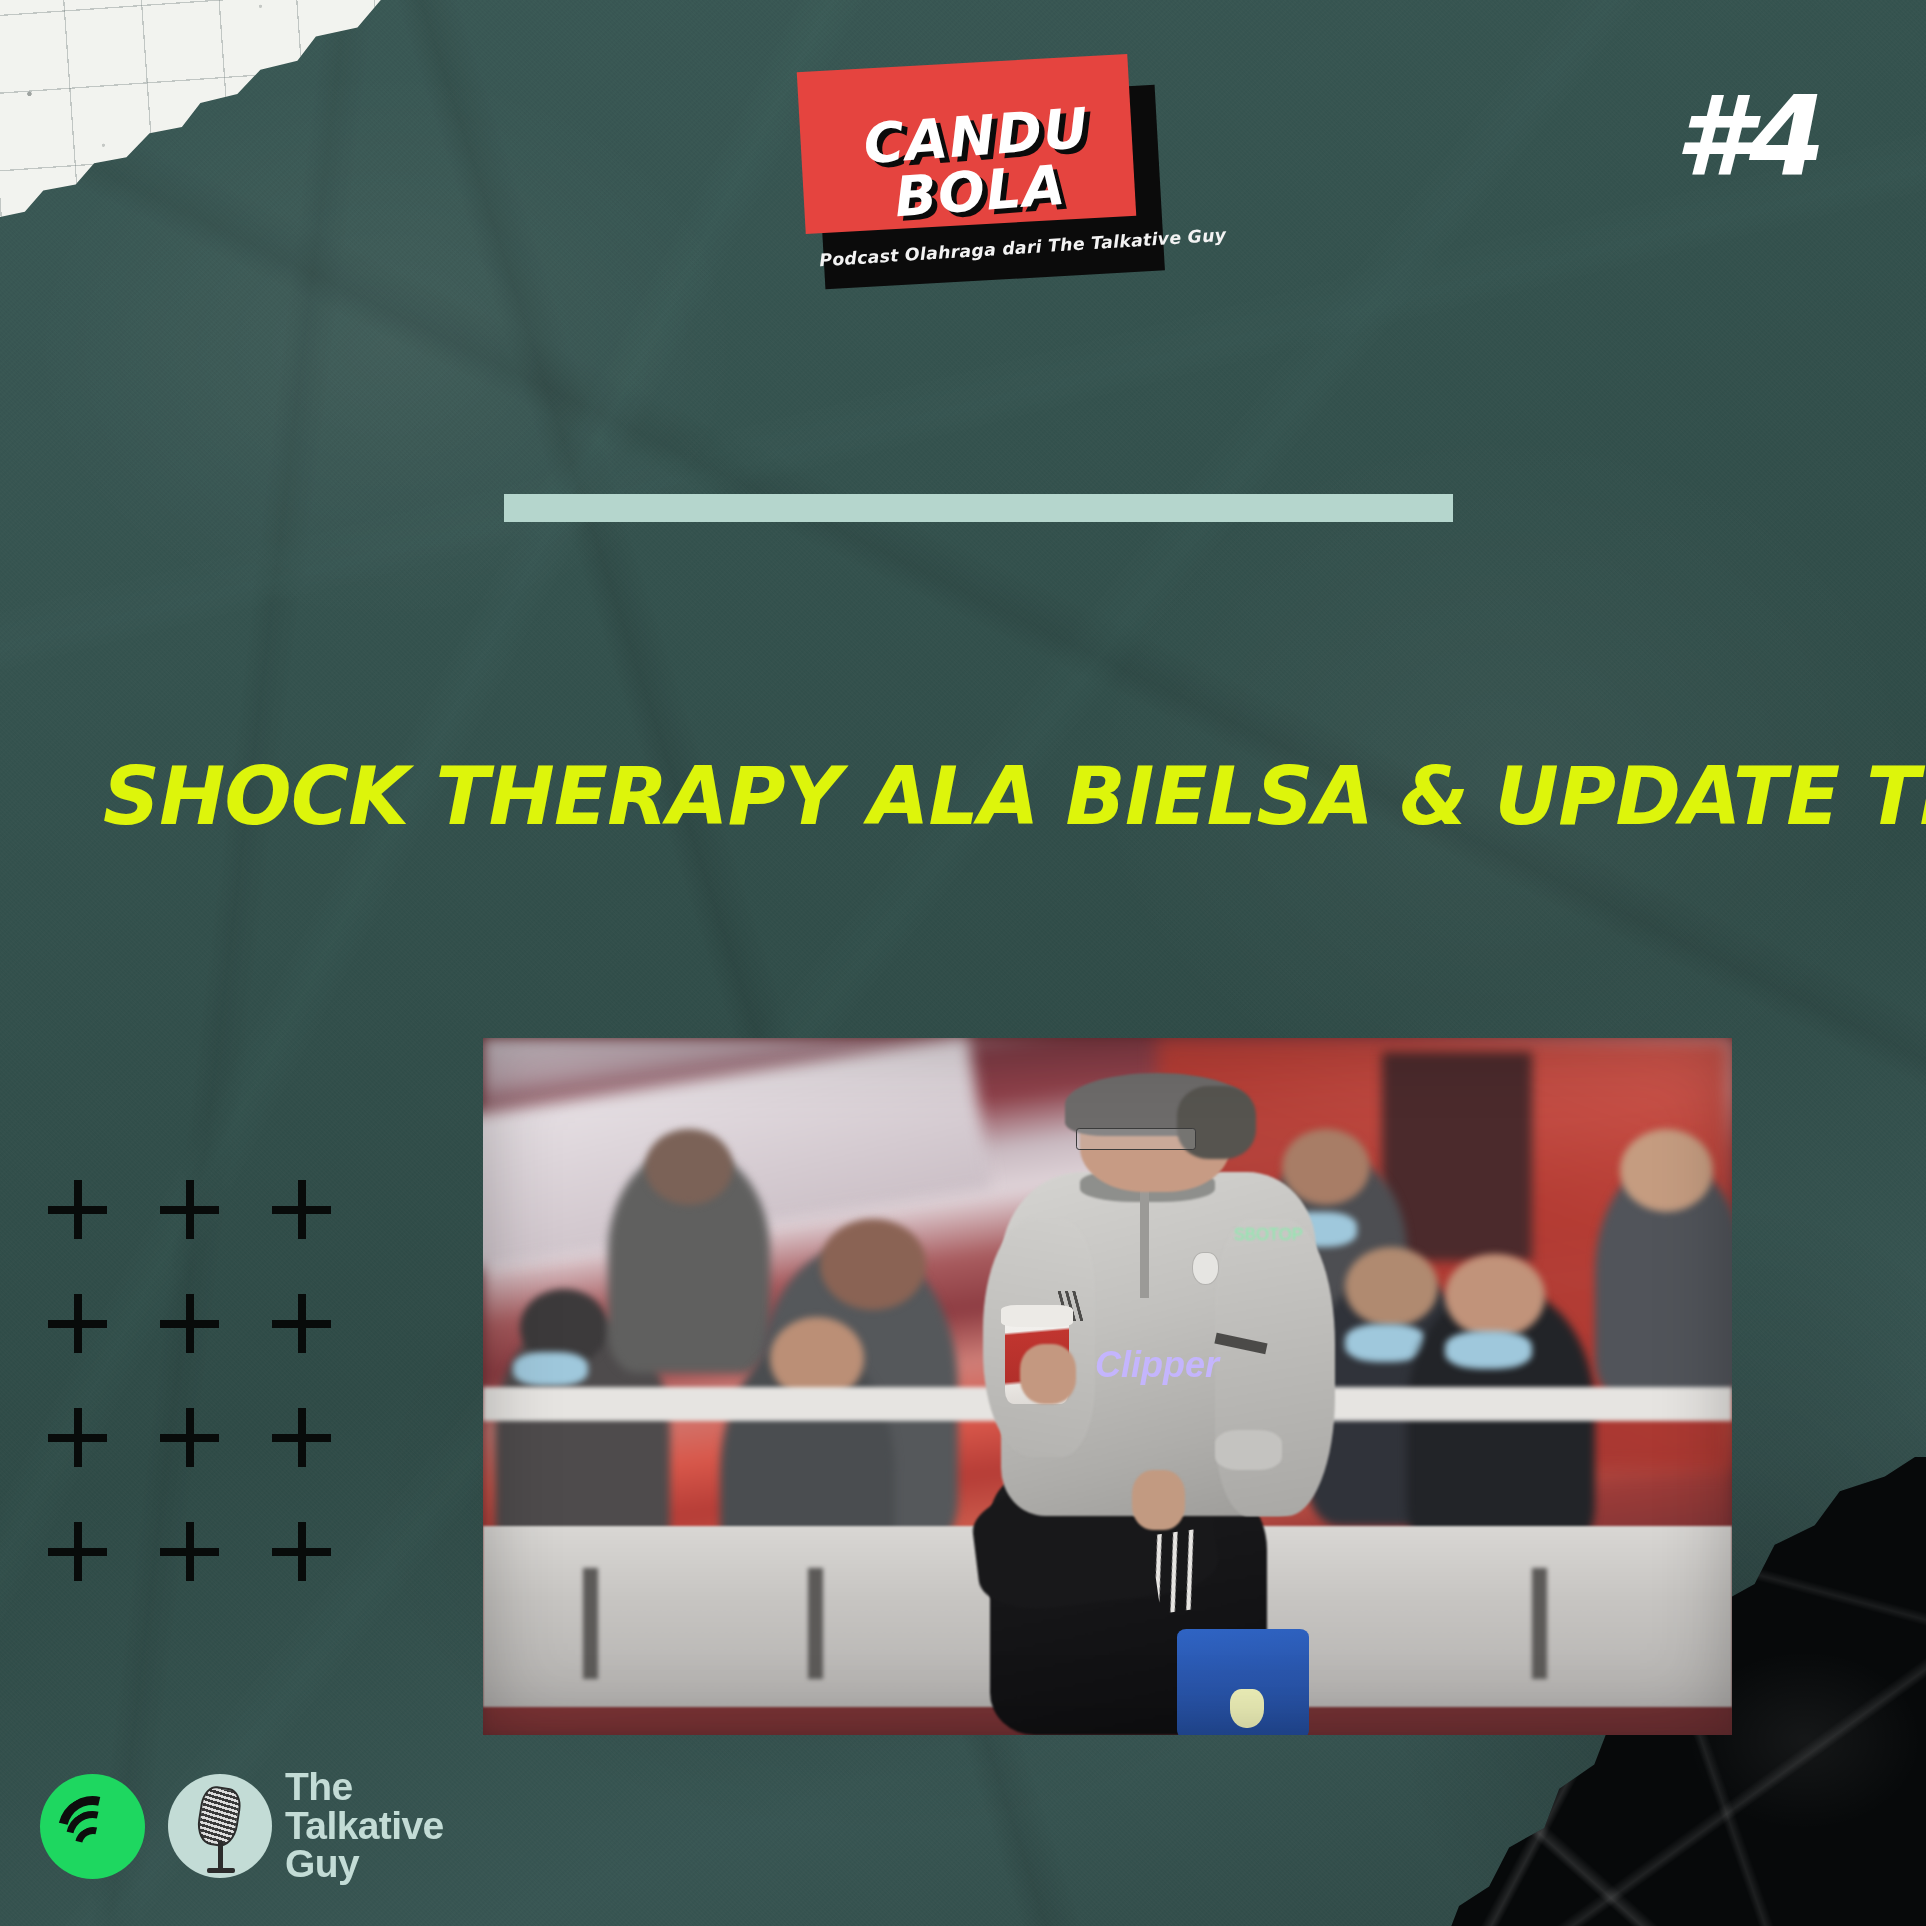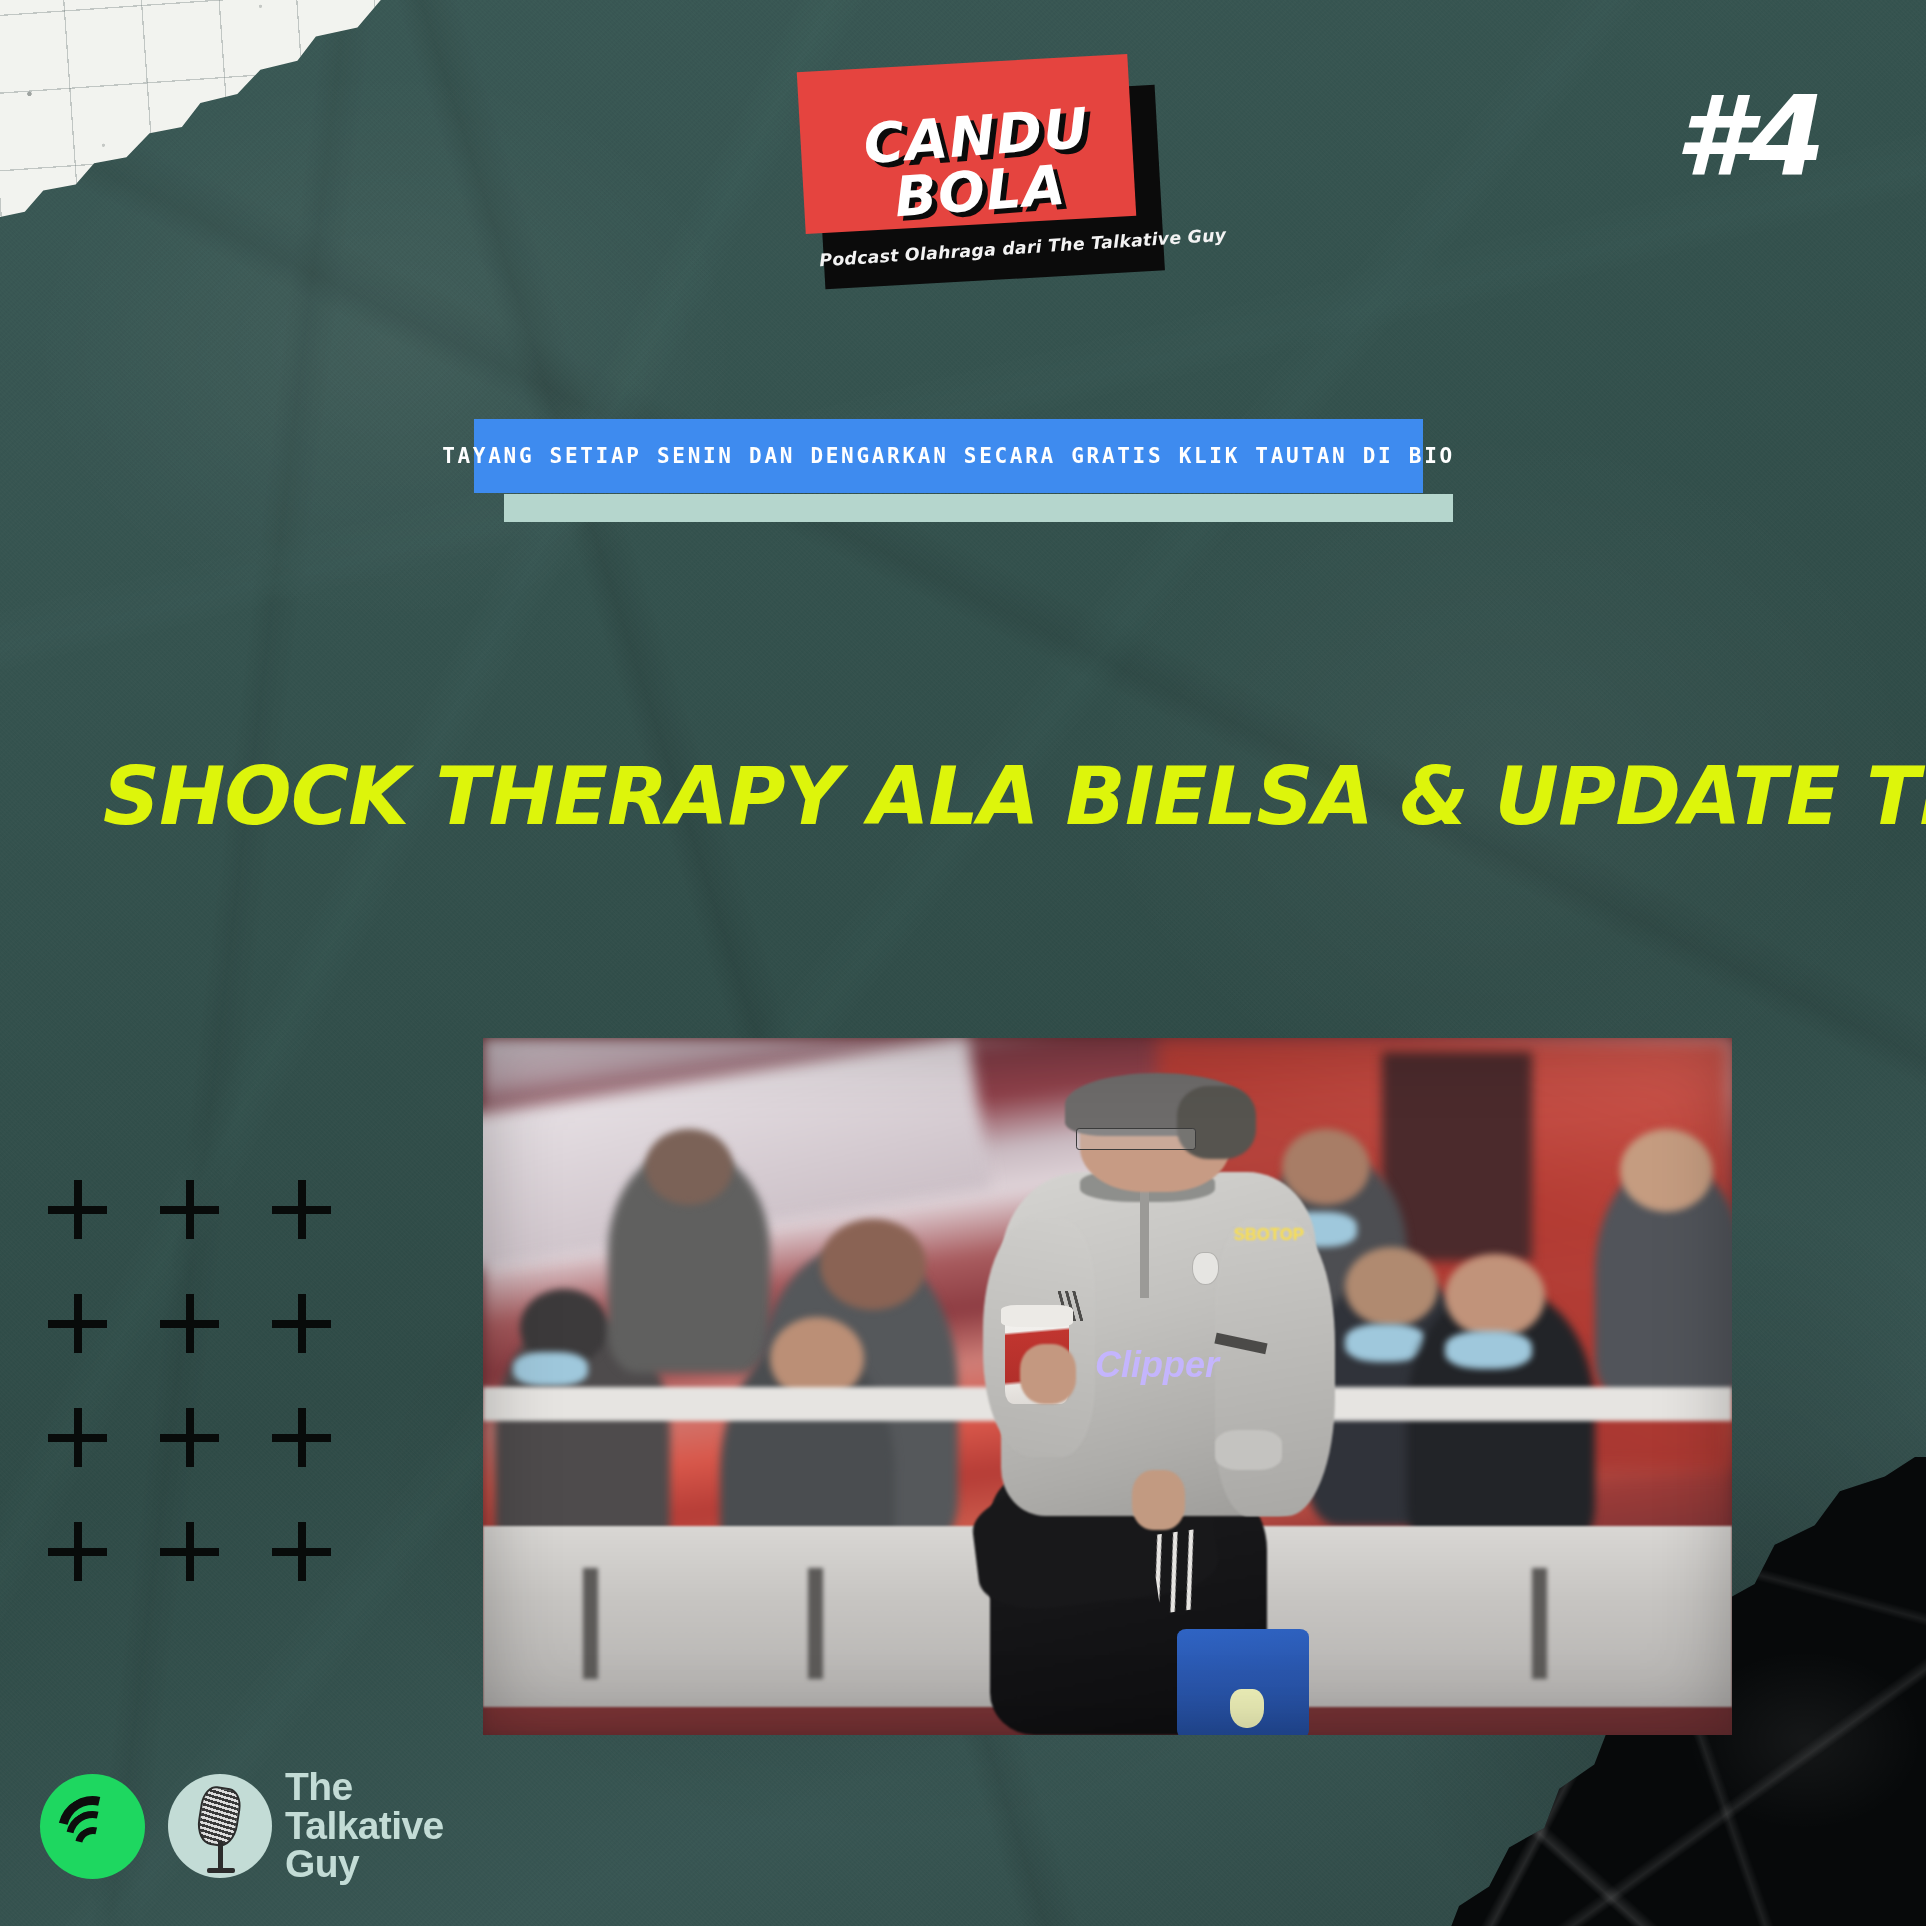--- a/index.html
+++ b/index.html
@@ -281,22 +281,22 @@
     font-weight:bold;font-size:36px;font-style:italic;
     filter:blur(0.3px);
   }
   .b-badge{
     position:absolute;left:56%;top:27%;width:7%;height:5%;
     background:#e6e5e2;border-radius:42% 42% 50% 50%;
     border:1.3px solid #b3b2af;filter:blur(0.6px);
   }
   .b-sbo{
     position:absolute;left:67%;top:23%;width:19%;height:3%;
-    color:#fde047;font-family:"Liberation Sans",sans-serif;
-    font-weight:bold;font-size:16.7px;filter:blur(0.8px);
+    color:#86efac;font-family:"Liberation Sans",sans-serif;
+    font-weight:normal;font-size:16.7px;filter:blur(0.8px);
   }
   .b-adidas{
     position:absolute;left:16%;top:33%;width:12%;height:4.5%;
     background:
       linear-gradient(75deg,transparent 43%,#4c4b49 44%,#4c4b49 49%,transparent 50%),
       linear-gradient(75deg,transparent 57%,#4c4b49 58%,#4c4b49 63%,transparent 64%),
       linear-gradient(75deg,transparent 71%,#4c4b49 72%,#4c4b49 77%,transparent 78%);
     filter:blur(0.6px);
   }
   .b-hand{
@@ -401,23 +401,20 @@
   <div class="logo-wrap">
     <div class="logo-black"></div>
     <div class="logo-red"></div>
     <div class="logo-title">CANDU BOLA</div>
     <div class="logo-sub">Podcast Olahraga dari The Talkative Guy</div>
   </div>
 
   <div class="episode">#4</div>
 
   <div class="mint-bar"></div>
-  <div class="blue-banner">
-    <span class="banner-text">TAYANG SETIAP SENIN DAN DENGARKAN SECARA GRATIS KLIK TAUTAN DI BIO</span>
-  </div>
 
   <div class="main-title">SHOCK THERAPY ALA BIELSA &amp; UPDATE TRANSFER</div>
 
   <div class="plus-grid">
     <div class="plus"></div>
     <div class="plus"></div>
     <div class="plus"></div>
     <div class="plus"></div>
     <div class="plus"></div>
     <div class="plus"></div>

